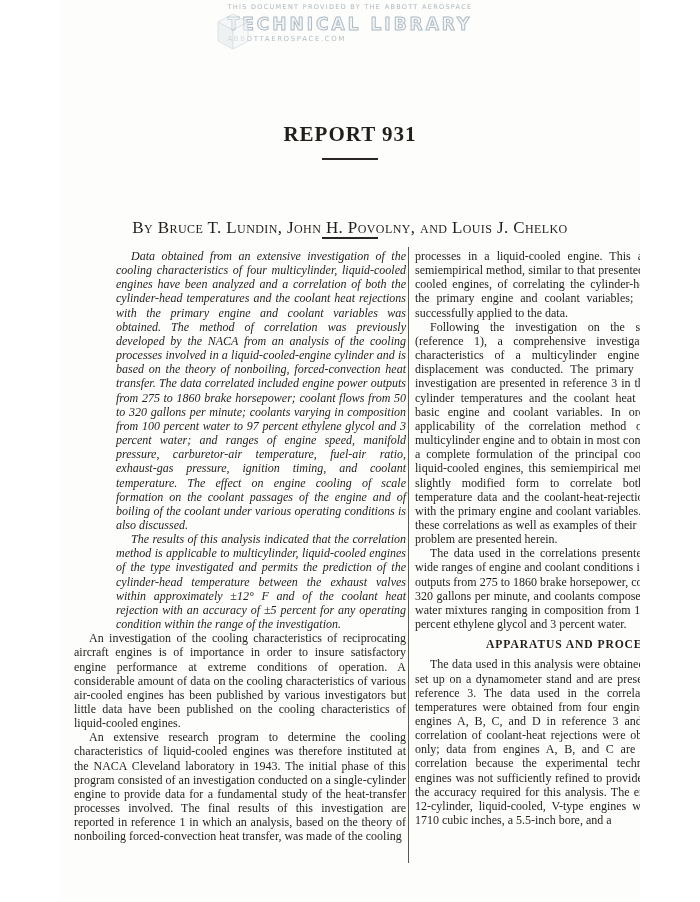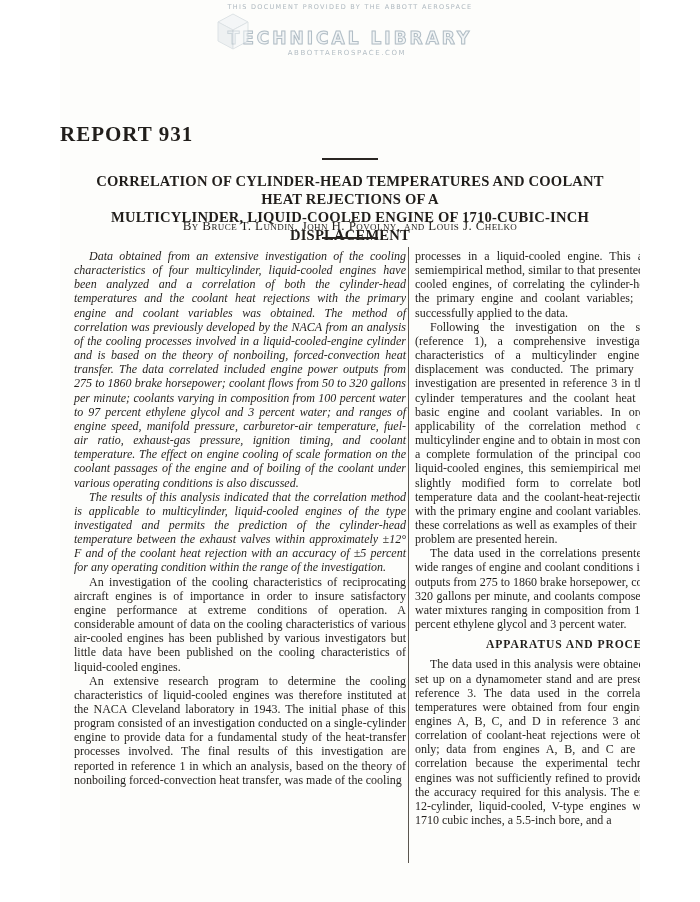--- a/index.html
+++ b/index.html
@@ -33,43 +33,43 @@
     white-space: nowrap;
   }
   .wm-line2 {
     font-size: 17px;
     font-weight: bold;
     letter-spacing: 3px;
     color: #f2f5f6;
     -webkit-text-stroke: 1px #b2bec6;
     text-shadow: 0 0 1px #c4ced4;
     white-space: nowrap;
-    margin-top: 17px;
+    margin-top: 3px;
   }
   .wm-line3 {
     font-size: 7px;
     letter-spacing: 1.6px;
     color: #b3bdc4;
-    text-align: center;
+    text-align: left;
     padding-right: 6px;
     margin-top: 1px;
   }
   .wm-cube {
     position: absolute;
     left: -12px;
     top: 8px;
     opacity: 0.55;
   }
 
   
   .report-number {
     position: absolute;
     top: 122px;
     left: 0; right: 0;
-    text-align: left;
+    text-align: center;
     font-size: 21px;
     font-weight: bold;
     letter-spacing: 1px;
   }
   .rule-small {
     position: absolute;
     left: 50%;
     transform: translateX(-50%);
     width: 56px;
     height: 2px;
@@ -85,21 +85,21 @@
     font-size: 14.6px;
     font-weight: bold;
     line-height: 18px;
     letter-spacing: 0.2px;
   }
   .byline {
     position: absolute;
     top: 218px;
     left: 0; right: 0;
     text-align: center;
-    font-size: 13px;
+    font-size: 17px;
     font-variant: small-caps;
     letter-spacing: 0.4px;
   }
 
   
   .body-wrap {
     position: absolute;
     top: 249px;
     left: 14px;
     width: 676px;
@@ -120,21 +120,21 @@
     text-align: center;
     font-size: 11.6px;
     font-weight: bold;
     letter-spacing: 0.9px;
     margin: 3px 0 5px 0;
     font-family: "Liberation Serif", "DejaVu Serif", serif;
   }
   .sec-heading.later { margin-top: 7px; }
   .para { margin: 0; }
   .para.indent { text-indent: 15px; }
-  .para.italic { font-style: italic; }
+  .para.italic { font-style: italic; margin-left: 42px; }
 
   .page-number {
     position: absolute;
     top: 868px;
     left: 608px;
     font-size: 12.5px;
     letter-spacing: 0.5px;
     font-family: Liberation Serif, serif;
   }
 </style>
@@ -152,24 +152,20 @@
       </svg>
       <div class="wm-line1">THIS DOCUMENT PROVIDED BY THE ABBOTT AEROSPACE</div>
       <div class="wm-line2">TECHNICAL LIBRARY</div>
       <div class="wm-line3">ABBOTTAEROSPACE.COM</div>
     </div>
   </div>
 
   <div class="report-number">REPORT 931</div>
   <div class="rule-small rule-under-report"></div>
 
-  <div class="doc-title">
-    <div>CORRELATION OF CYLINDER-HEAD TEMPERATURES AND COOLANT HEAT REJECTIONS OF A</div>
-    <div>MULTICYLINDER, LIQUID-COOLED ENGINE OF 1710-CUBIC-INCH DISPLACEMENT</div>
-  </div>
 
   <div class="byline">By Bruce T. Lundin, John H. Povolny, and Louis J. Chelko</div>
   <div class="rule-small rule-under-byline"></div>
 
   <div class="body-wrap">
     <div class="col-divider"></div>
 
     <div class="col col-left">
       <p class="para italic indent">Data obtained from an extensive investigation of the cooling characteristics of four multicylinder, liquid-cooled engines have been analyzed and a correlation of both the cylinder-head temperatures and the coolant heat rejections with the primary engine and coolant variables was obtained. The method of correlation was previously developed by the NACA from an analysis of the cooling processes involved in a liquid-cooled-engine cylinder and is based on the theory of nonboiling, forced-convection heat transfer. The data correlated included engine power outputs from 275 to 1860 brake horsepower; coolant flows from 50 to 320 gallons per minute; coolants varying in composition from 100 percent water to 97 percent ethylene glycol and 3 percent water; and ranges of engine speed, manifold pressure, carburetor-air temperature, fuel-air ratio, exhaust-gas pressure, ignition timing, and coolant temperature. The effect on engine cooling of scale formation on the coolant passages of the engine and of boiling of the coolant under various operating conditions is also discussed.</p>
       <p class="para italic indent">The results of this analysis indicated that the correlation method is applicable to multicylinder, liquid-cooled engines of the type investigated and permits the prediction of the cylinder-head temperature between the exhaust valves within approximately ±12° F and of the coolant heat rejection with an accuracy of ±5 percent for any operating condition within the range of the investigation.</p>

